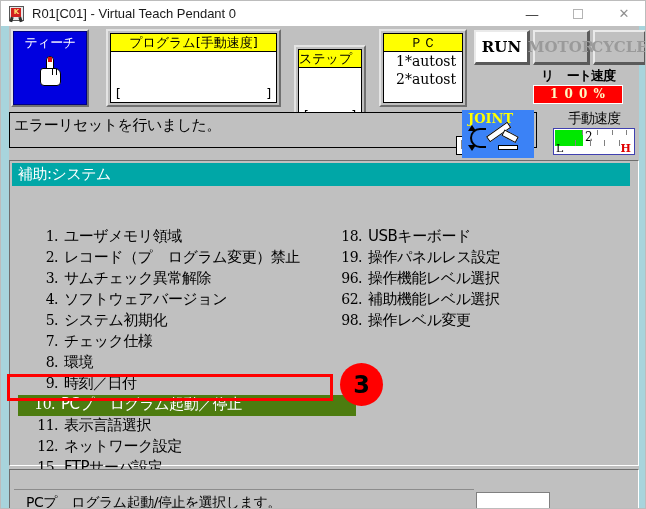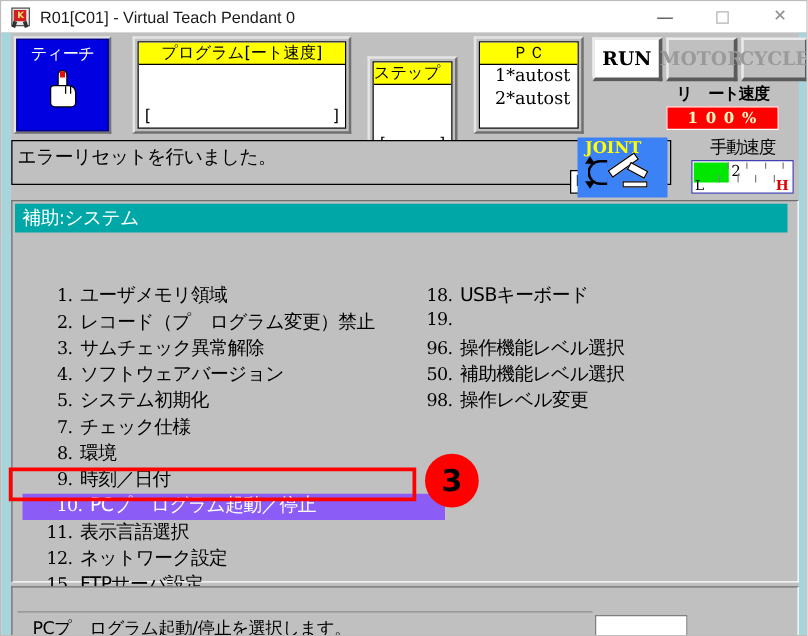--- a/index.html
+++ b/index.html
@@ -544,25 +544,25 @@
   }
   .menu-item .num {
     width: 34px;
     font-family: "DejaVu Serif", serif;
     font-size: 14px;
     text-align: right;
     padding-right: 6px;
     flex: 0 0 auto;
   }
   .menu-item.selected {
-    background: #8b5cf6;
+    background: #4d7c0f;
     color: #ffffff;
     width: 338px;
     margin-left: -6px;
-    padding-left: 14px;
+    padding-left: 3px;
     box-sizing: border-box;
   }
 
   
   #annot-box {
     position: absolute;
     left: 6px; top: 348px;
     width: 326px; height: 27px;
     border: 3px solid #ff0000;
     box-sizing: border-box;
@@ -657,21 +657,21 @@
             <div class="tip"></div>
             <div class="palm"></div>
             <div class="kn1"></div>
             <div class="kn2"></div>
           </div>
         </div>
       </div>
 
       <div class="panelbox" id="box-program">
         <div class="field">
-          <div class="hdr">プログラム[ート速度]</div>
+          <div class="hdr">プログラム[手動速度]</div>
           <div class="brackets">
             <span>[</span>
             <span>]</span>
           </div>
         </div>
       </div>
 
       <div class="panelbox" id="box-step">
         <div class="field">
           <div class="hdr">ステップ゚</div>
@@ -789,27 +789,28 @@
             <span>FTPサーバ設定</span>
           </div>
         </div>
       <div id="menu-col-right">
           <div class="menu-item">
             <span class="num">18.</span>
             <span>USBキーボード</span>
           </div>
           <div class="menu-item">
             <span class="num">19.</span>
+            <span>操作パネルレス設定</span>
           </div>
           <div class="menu-item">
             <span class="num">96.</span>
             <span>操作機能レベル選択</span>
           </div>
           <div class="menu-item">
-            <span class="num">50.</span>
+            <span class="num">62.</span>
             <span>補助機能レベル選択</span>
           </div>
           <div class="menu-item">
             <span class="num">98.</span>
             <span>操作レベル変更</span>
           </div>
         </div>
     </div>
 
     <div id="annot-box"></div>

